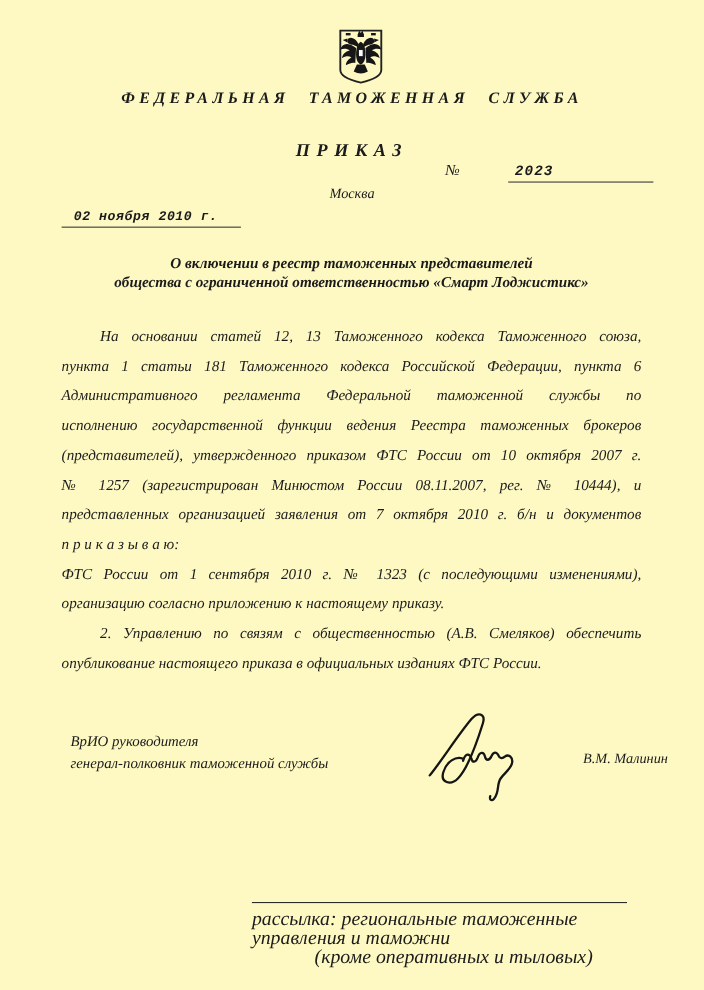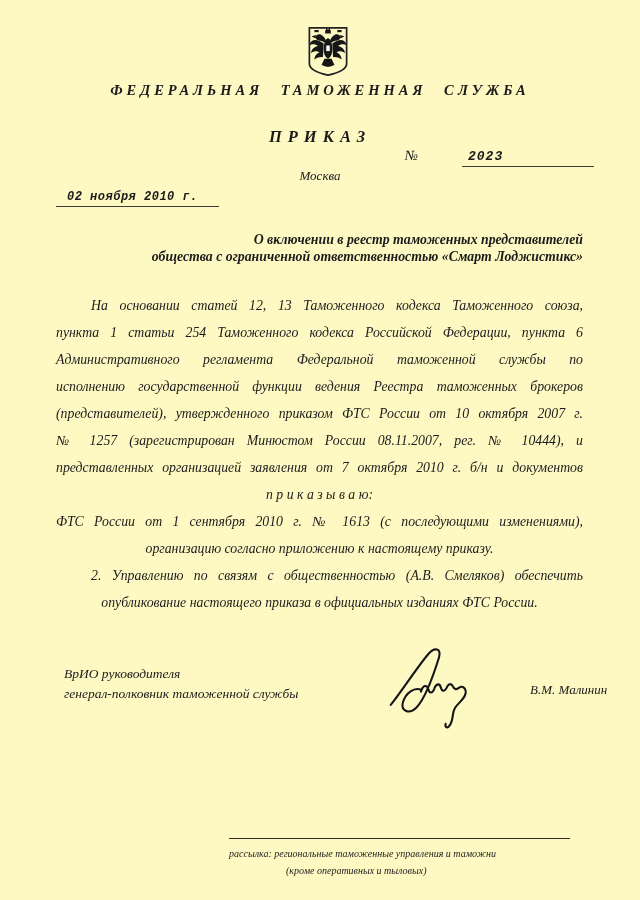--- a/index.html
+++ b/index.html
@@ -48,47 +48,47 @@
     margin-left:44px;
   }
   .city{
     position:absolute;top:168px;left:0;width:640px;
     text-align:center;font-size:13px;
   }
 
   
   .title{
     position:absolute;top:231px;left:56px;width:527px;
-    text-align:right;font-weight:bold;font-size:13.8px;line-height:17px;
+    text-align:center;font-weight:bold;font-size:13.8px;line-height:17px;
   }
 
   
   .docbody{
     position:absolute;top:292px;left:56px;width:527px;
     font-size:13.8px;
   }
-  .bodyline{line-height:27px;white-space:normal;text-align:center;}
+  .bodyline{line-height:27px;white-space:normal;}
   .bodyline.just{text-align:justify;text-align-last:justify;}
   .bodyline.indent{text-indent:35px;}
 
   
   .sig-position{
     position:absolute;top:664px;left:64px;width:300px;
     font-size:13.5px;line-height:20px;
   }
   .sig-script{position:absolute;left:385px;top:643px;width:90px;height:102px;}
   .sig-name{
     position:absolute;left:530px;top:682px;width:120px;
     font-size:13px;white-space:nowrap;
   }
 
   
   .footer{
     position:absolute;top:820px;left:229px;width:341px;
-    font-size:10px;line-height:17px;margin-top:18px;
+    font-size:18px;line-height:17px;
   }
   .footer-rule{border-top:1.5px solid #2c2c2c;height:6px;width:341px;}
   .footer-line2{padding-left:57px;}
 </style>
 </head>
 <body>
 
 <div class="page">
 
   <div class="emblem">
@@ -124,28 +124,28 @@
 
   <div class="city">Москва</div>
 
   <div class="title">
     <div>О включении в реестр таможенных представителей</div>
     <div>общества с ограниченной ответственностью «Смарт Лоджистикс»</div>
   </div>
 
   <div class="docbody">
       <div class="bodyline indent just">На основании статей 12, 13 Таможенного кодекса Таможенного союза,</div>
-      <div class="bodyline just">пункта 1 статьи 254 Таможенного кодекса Российской Федерации, пункта 6</div>
+      <div class="bodyline just">пункта 1 статьи 181 Таможенного кодекса Российской Федерации, пункта 6</div>
       <div class="bodyline just">Административного регламента Федеральной таможенной службы по</div>
       <div class="bodyline just">исполнению государственной функции ведения Реестра таможенных брокеров</div>
       <div class="bodyline just">(представителей), утвержденного приказом ФТС России от 10 октября 2007 г.</div>
       <div class="bodyline just">№ 1257 (зарегистрирован Минюстом России 08.11.2007, рег. № 10444), и</div>
       <div class="bodyline just">представленных организацией заявления от 7 октября 2010 г. б/н  и документов</div>
       <div class="bodyline">п р и к а з ы в а ю:</div>
-      <div class="bodyline just">ФТС России от 1 сентября 2010 г. № 1613 (с последующими изменениями),</div>
+      <div class="bodyline just">ФТС России от 1 сентября 2010 г. № 1323 (с последующими изменениями),</div>
       <div class="bodyline">организацию согласно приложению к настоящему приказу.</div>
       <div class="bodyline indent just">2. Управлению по связям с общественностью (А.В. Смеляков) обеспечить</div>
       <div class="bodyline">опубликование настоящего приказа в официальных изданиях ФТС России.</div>
     </div>
 
   <div class="sig-position">
     <div>ВрИО руководителя</div>
     <div>генерал-полковник таможенной службы</div>
   </div>
 

